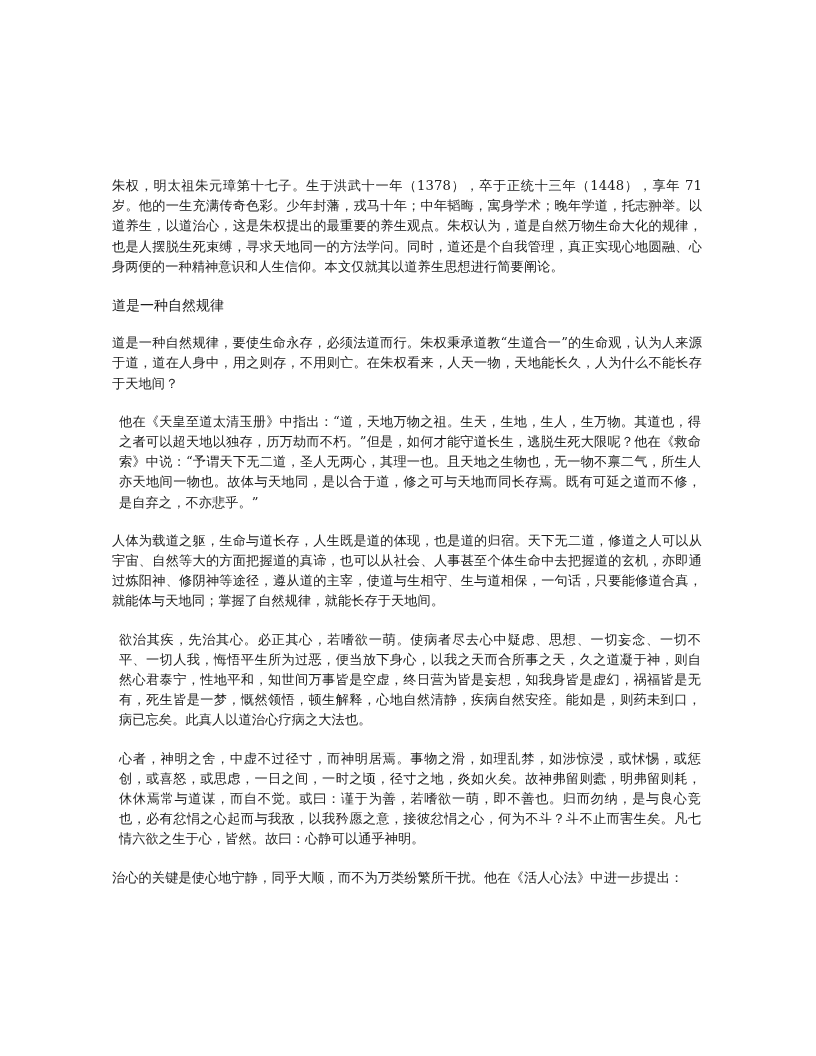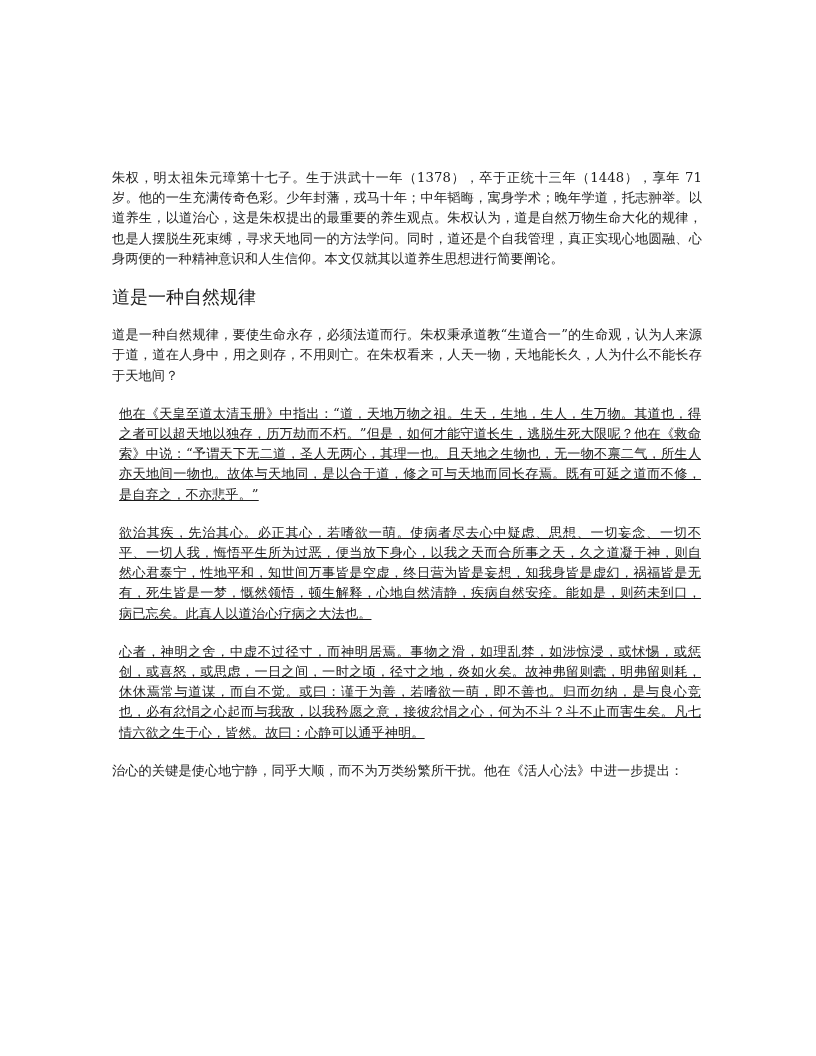--- a/index.html
+++ b/index.html
@@ -20,60 +20,60 @@
     overflow: hidden;
     box-sizing: border-box;
   }
   .content {
     position: absolute;
     left: 112px;
     top: 160px;
     width: 590px;
   }
   .para {
-    margin: 8px 0 18px 0;
+    margin: 16px 0 18px 0;
     font-size: 13.2px;
     line-height: 20.2px;
     text-align: justify;
     text-justify: inter-ideograph;
     letter-spacing: 0.1px;
     word-break: break-all;
     color: #1c1c1c;
   }
   .para:last-child {
     margin-bottom: 0;
   }
   .heading {
     margin: 0 0 18px 0;
-    font-size: 18px;
+    font-size: 14px;
     line-height: 20.2px;
     font-weight: normal;
     text-align: left;
     color: #1c1c1c;
   }
   .quote {
     padding-left: 7px;
     padding-right: 1px;
-    text-decoration: underline;
   }
 </style>
 </head>
 <body>
 
 <div class="page">
   <div class="content">
 
     <p class="para">朱权，明太祖朱元璋第十七子。生于洪武十一年（1378），卒于正统十三年（1448），享年 71 岁。他的一生充满传奇色彩。少年封藩，戎马十年；中年韬晦，寓身学术；晚年学道，托志翀举。以道养生，以道治心，这是朱权提出的最重要的养生观点。朱权认为，道是自然万物生命大化的规律，也是人摆脱生死束缚，寻求天地同一的方法学问。同时，道还是个自我管理，真正实现心地圆融、心身两便的一种精神意识和人生信仰。本文仅就其以道养生思想进行简要阐论。</p>
 
     <p class="heading">道是一种自然规律</p>
 
     <p class="para">道是一种自然规律，要使生命永存，必须法道而行。朱权秉承道教“生道合一”的生命观，认为人来源于道，道在人身中，用之则存，不用则亡。在朱权看来，人天一物，天地能长久，人为什么不能长存于天地间？</p>
 
     <p class="para quote">他在《天皇至道太清玉册》中指出：“道，天地万物之祖。生天，生地，生人，生万物。其道也，得之者可以超天地以独存，历万劫而不朽。”但是，如何才能守道长生，逃脱生死大限呢？他在《救命索》中说：“予谓天下无二道，圣人无两心，其理一也。且天地之生物也，无一物不禀二气，所生人亦天地间一物也。故体与天地同，是以合于道，修之可与天地而同长存焉。既有可延之道而不修，是自弃之，不亦悲乎。”</p>
 
+    <p class="para">人体为载道之躯，生命与道长存，人生既是道的体现，也是道的归宿。天下无二道，修道之人可以从宇宙、自然等大的方面把握道的真谛，也可以从社会、人事甚至个体生命中去把握道的玄机，亦即通过炼阳神、修阴神等途径，遵从道的主宰，使道与生相守、生与道相保，一句话，只要能修道合真，就能体与天地同；掌握了自然规律，就能长存于天地间。</p>
 
 
 
     <p class="para quote">欲治其疾，先治其心。必正其心，若嗜欲一萌。使病者尽去心中疑虑、思想、一切妄念、一切不平、一切人我，悔悟平生所为过恶，便当放下身心，以我之天而合所事之天，久之道凝于神，则自然心君泰宁，性地平和，知世间万事皆是空虚，终日营为皆是妄想，知我身皆是虚幻，祸福皆是无有，死生皆是一梦，慨然领悟，顿生解释，心地自然清静，疾病自然安痊。能如是，则药未到口，病已忘矣。此真人以道治心疗病之大法也。</p>
 
     <p class="para quote">心者，神明之舍，中虚不过径寸，而神明居焉。事物之滑，如理乱棼，如涉惊浸，或怵惕，或惩创，或喜怒，或思虑，一日之间，一时之顷，径寸之地，炎如火矣。故神弗留则蠹，明弗留则耗，休休焉常与道谋，而自不觉。或曰：谨于为善，若嗜欲一萌，即不善也。归而勿纳，是与良心竞也，必有忿悁之心起而与我敌，以我矜愿之意，接彼忿悁之心，何为不斗？斗不止而害生矣。凡七情六欲之生于心，皆然。故曰：心静可以通乎神明。</p>
 
     <p class="para">治心的关键是使心地宁静，同乎大顺，而不为万类纷繁所干扰。他在《活人心法》中进一步提出：</p>
 
   </div>

